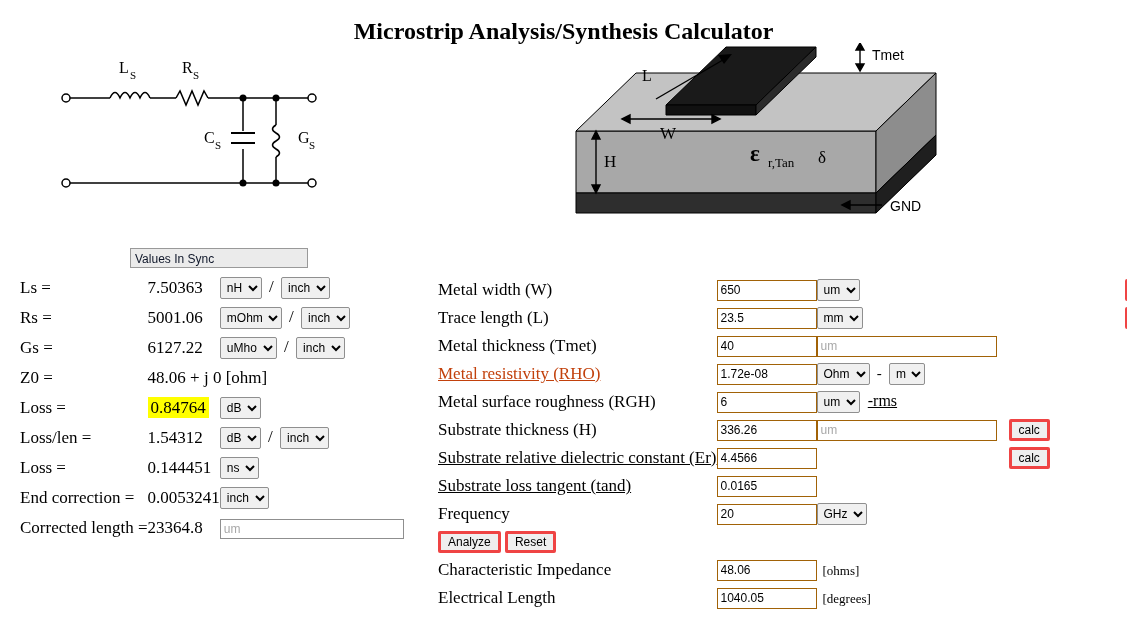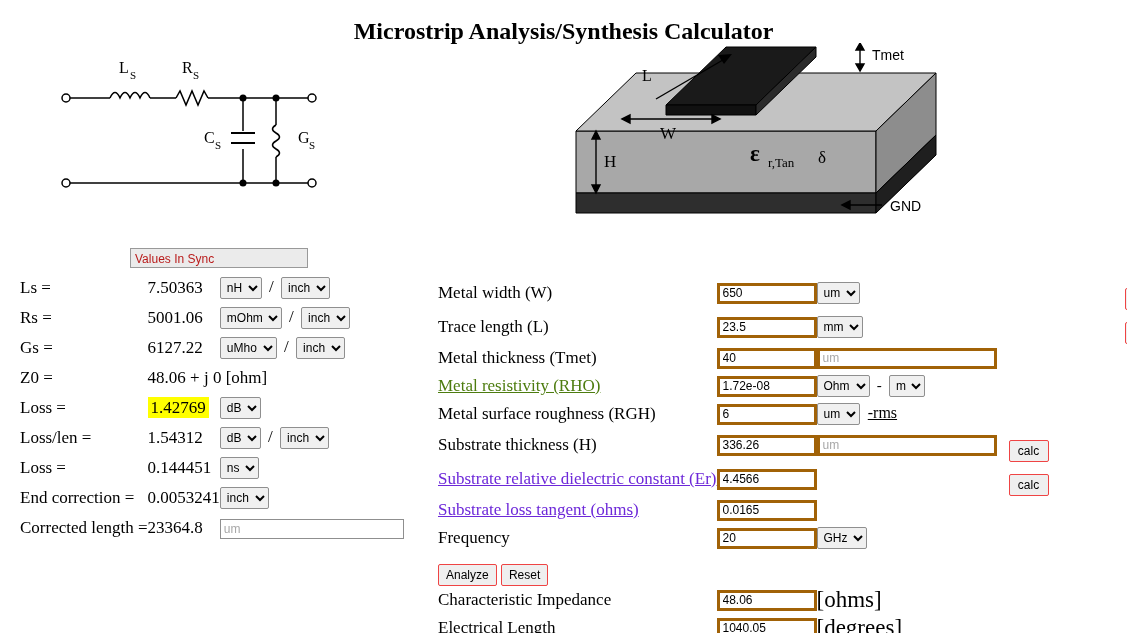--- a/index.html
+++ b/index.html
@@ -46,21 +46,21 @@
     left: 20px;
     top: 248px;
     width: 420px;
   }
   .sync-box {
     margin-left: 110px;
     width: 178px;
     height: 20px;
     border: 1px solid #999;
     background: #ebebeb;
-    color: #b91c1c;
+    color: #0f172a;
     font-family: "Liberation Sans", sans-serif;
     font-size: 12px;
     line-height: 20px;
     padding-left: 4px;
     box-sizing: border-box;
     margin-bottom: 6px;
   }
   table.res {
     border-collapse: collapse;
     font-size: 17px;
@@ -116,53 +116,52 @@
   table.form td {
     height: 28px;
     vertical-align: middle;
     white-space: nowrap;
     padding: 0;
   }
   td.fl { width: 316px; }
   td.fi { width: 108px; }
   td.fu { padding-left: 2px; }
   a.lnk {
-    color: #6d28d9;
+    color: #000000;
     text-decoration: underline;
   }
-  a.lnk.visited { color: #4d7c0f; }
+  a.lnk.visited { color: #c2410c; }
   input.fv {
     width: 100px;
     font-family: "Liberation Sans", sans-serif;
     font-size: 12px;
     height: 21px;
-    border: 3px solid #a16207;
+    border: 1px solid #a16207;
     background: #ffffff;
     box-sizing: border-box;
     padding: 1px 3px;
   }
   input.fv.phold::placeholder { color: #a8a8a8; }
   input.fv.long {
     width: 180px;
   }
   button.btn {
     font-family: "Liberation Sans", sans-serif;
     font-size: 12px;
     height: 22px;
     min-width: 40px;
-    border: 1px solid #ef4444;
+    border: 3px solid #ef4444;
     background: #efefef;
     border-radius: 2px;
     padding: 0 7px;
-    margin-top: 12px;
   }
   .calcbtn-cell { padding-left: 10px; }
   .dash { padding: 0 3px; font-size: 15px; }
   .units-text { font-size: 16px; padding-left: 4px; text-decoration: underline; }
-  .bracket { font-size: 23px; }
+  .bracket { font-size: 13px; padding-left: 6px; }
   .act-row td { height: 30px; }
 </style>
 </head>
 <body>
 
 <h1 id="page-title">Microstrip Analysis/Synthesis Calculator</h1>
 
 <div class="diagrams">
 
   <div class="circuit">
@@ -328,21 +327,21 @@
       </tr>
 
       <tr>
         <td class="lbl">Z0 =</td>
         <td class="val val-plain" colspan="2">48.06 + j 0 [ohm]</td>
       </tr>
 
       <tr>
         <td class="lbl">Loss =</td>
         <td class="val">
-          <span class="val-hl">1.42769</span>
+          <span class="val-hl">0.84764</span>
         </td>
         <td>
           <select>
             <option>dB</option>
           </select>
         </td>
       </tr>
 
       <tr>
         <td class="lbl">Loss/len =</td>
@@ -486,21 +485,21 @@
           <input class="fv" type="text" value="4.4566" style="">
         </td>
         <td class="fu"></td>
         <td class="calcbtn-cell" style="padding-left:12px">
           <button class="btn">calc</button>
         </td>
       </tr>
 
       <tr>
         <td class="fl">
-          <a class="lnk" href="#">Substrate loss tangent (ohms)</a>
+          <a class="lnk" href="#">Substrate loss tangent (tand)</a>
         </td>
         <td class="fi">
           <input class="fv" type="text" value="0.0165" style="">
         </td>
         <td class="fu" colspan="2"></td>
       </tr>
 
       <tr>
         <td class="fl">Frequency</td>
         <td class="fi">

